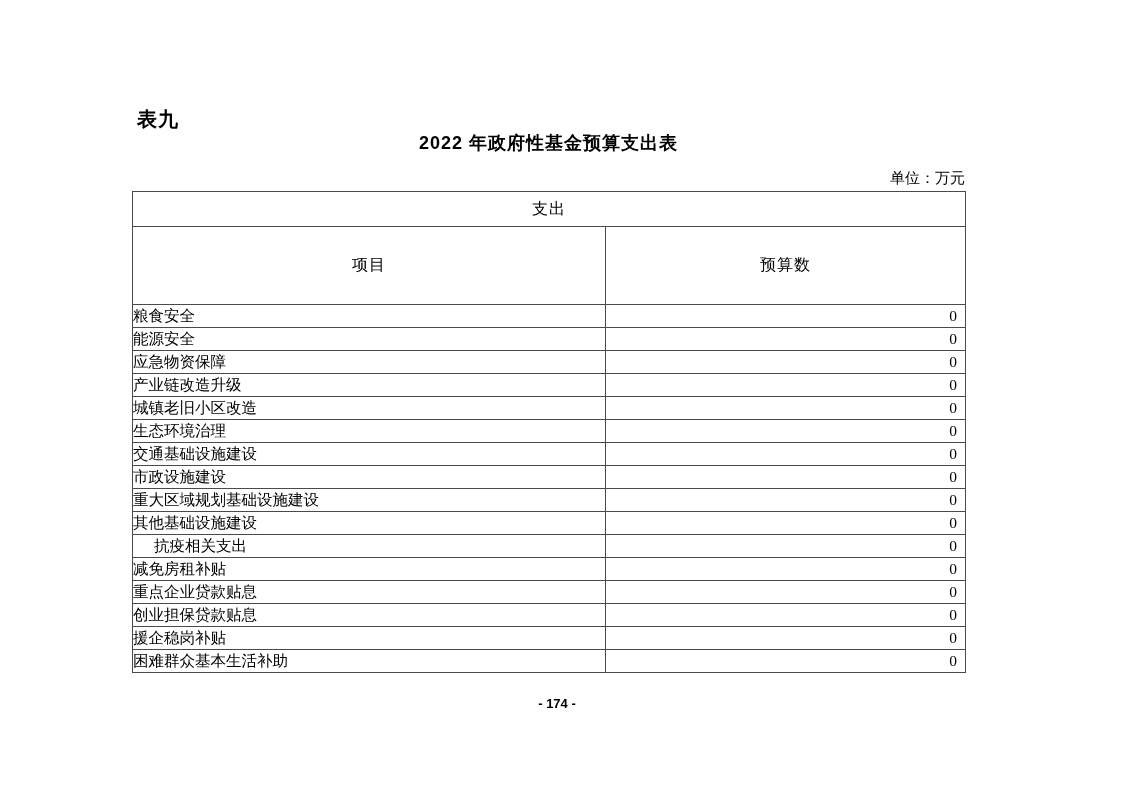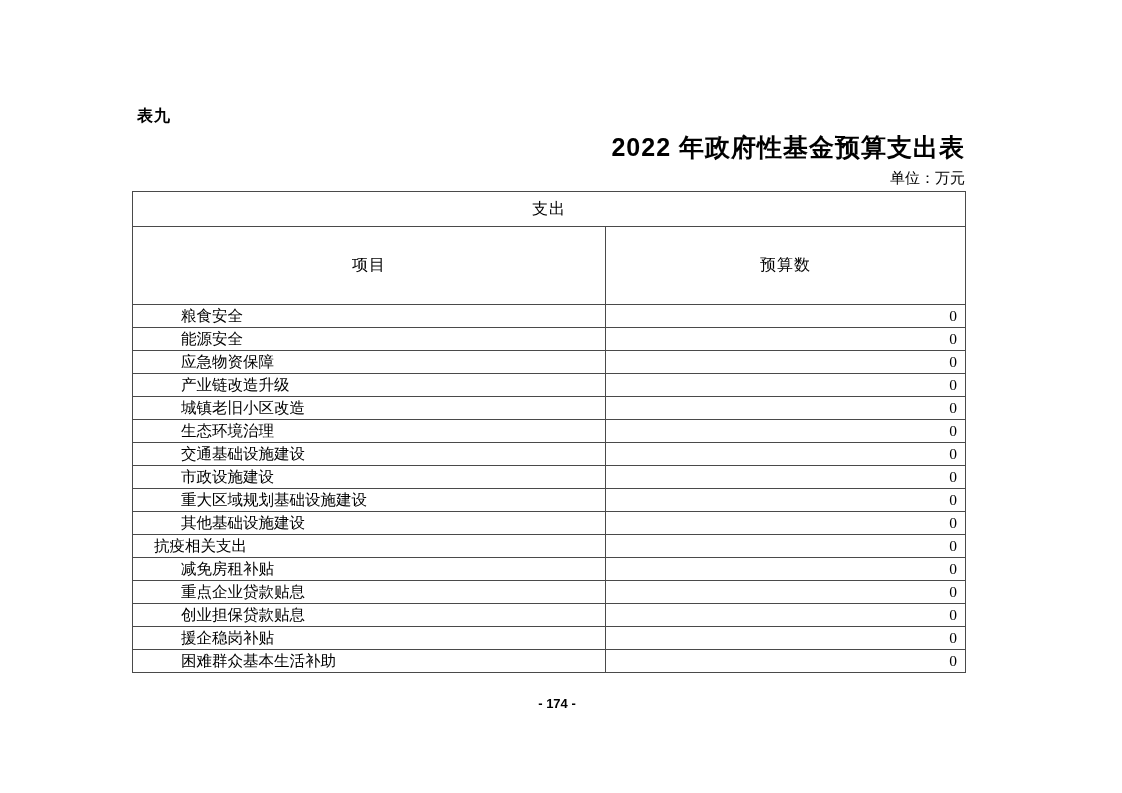--- a/index.html
+++ b/index.html
@@ -7,27 +7,27 @@
   body {
     position:relative;
     background:#ffffff;
     color:#000000;
     font-family:"Liberation Serif", serif;
     overflow:hidden;
   }
   .table-label {
     position:absolute; left:137px; top:106px;
     font-family:"Liberation Sans", sans-serif;
-    font-size:16px; font-weight:bold; letter-spacing:1px;
+    font-size:20px; font-weight:bold; letter-spacing:1px;
   }
   .doc-title {
     position:absolute; left:132px; top:131px; width:833px;
-    text-align:right;
+    text-align:center;
     font-family:"Liberation Sans", sans-serif;
-    font-size:25px; font-weight:bold; letter-spacing:1px;
+    font-size:18px; font-weight:bold; letter-spacing:1px;
   }
   .unit-note {
     position:absolute; left:132px; top:169px; width:833px;
     text-align:right;
     font-size:15px;
   }
   table.budget-table {
     position:absolute; left:132px; top:191px;
     width:833px;
     border-collapse:collapse;
@@ -53,21 +53,21 @@
     text-align:center; vertical-align:middle;
     font-size:16px; font-weight:bold;
     letter-spacing:1px;
   }
   td.item-cell {
     height:23px;
     font-size:15.5px;
     vertical-align:middle;
   }
   td.item-cell.indent-1 { padding-left:21px; }
-  td.item-cell.indent-2 { padding-left:48px; }
+  td.item-cell.indent-2 { }
   td.value-cell {
     font-size:15.5px;
     text-align:right;
     padding-right:8px;
     vertical-align:middle;
   }
   .page-number {
     position:absolute; left:132px; top:696px; width:850px;
     text-align:center;
     font-family:"Liberation Sans", sans-serif;

